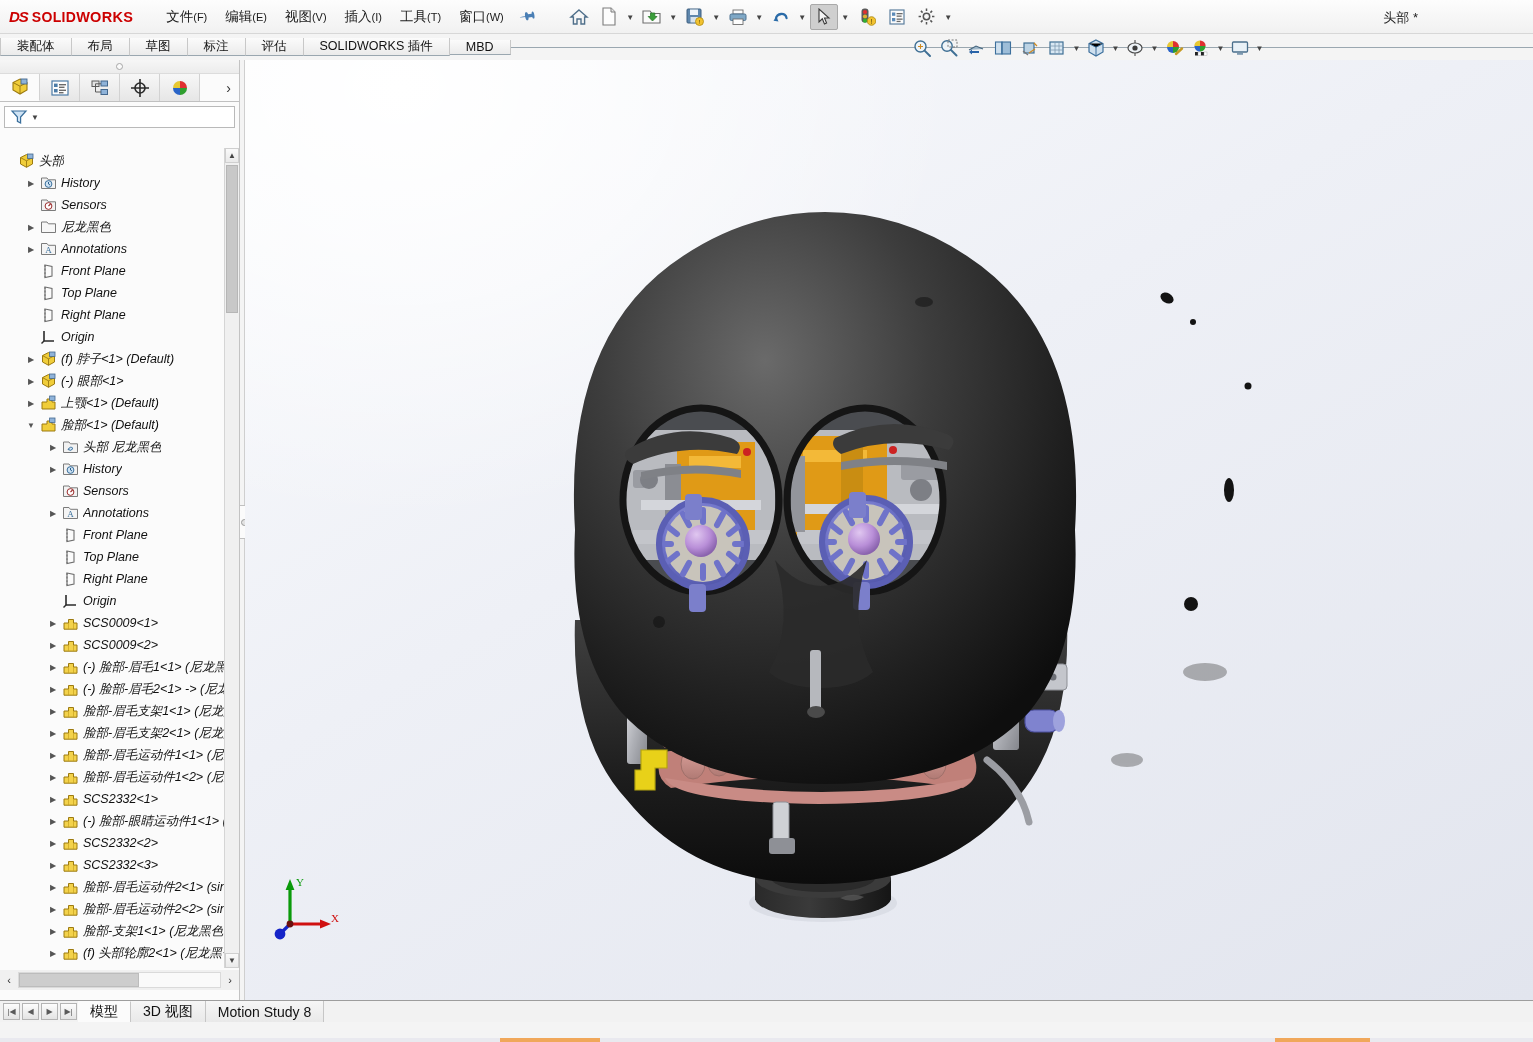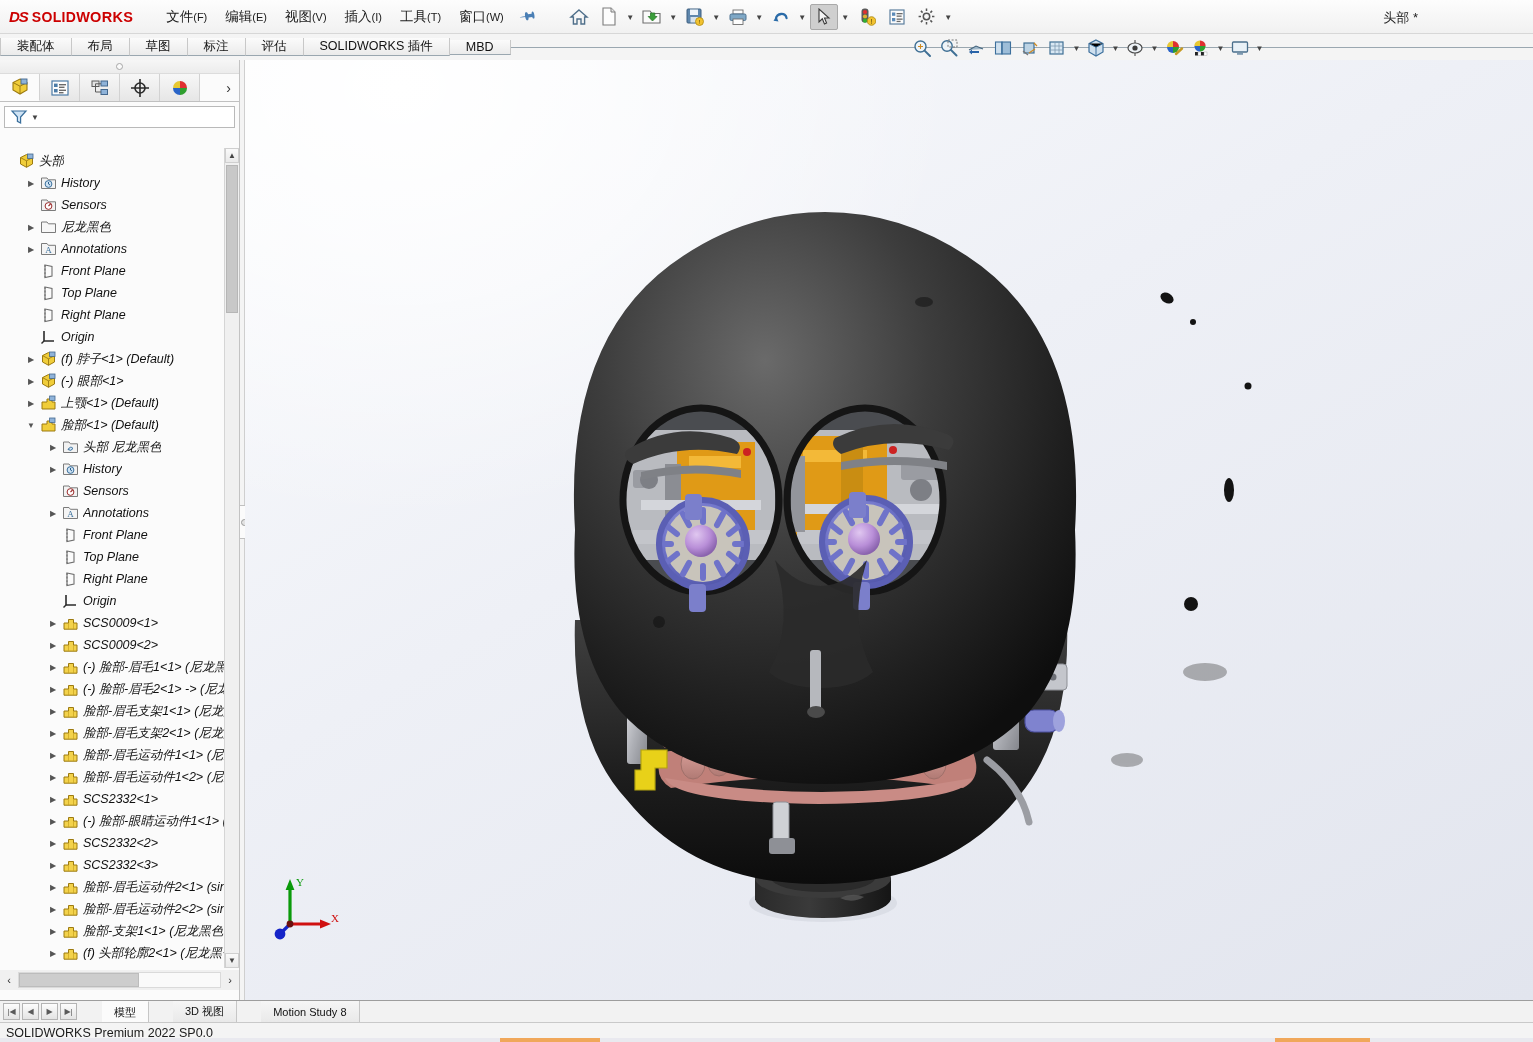--- a/index.html
+++ b/index.html
@@ -140,22 +140,22 @@
     position: absolute; left: 0; top: 1000px; width: 1533px; height: 22px;
     background: #f2f2f2; border-top: 1px solid #9d9d9d; display: flex; align-items: stretch;
   }
   .navbtns { display:flex; align-items:center; padding-left:2px; }
   .navbtn {
     width:17px; height:17px; margin:2px 1px; background: linear-gradient(#fcfcfc,#e4e4e4);
     border: 1px solid #b4b4b4; display:flex; align-items:center; justify-content:center;
     font-size:8px; color:#5a5a5a;
   }
   .btab {
-    display:flex; align-items:center; padding: 0 12px; font-size:11px; color:#111;
-    border-right:1px solid #c6c6c6; cursor:default; white-space:nowrap;margin-left:24px;
+    display:flex; align-items:center; padding: 0 12px; font-size:14px; color:#111;
+    border-right:1px solid #c6c6c6; cursor:default; white-space:nowrap;
   }
   .btab.active { background:#fbfbfb; font-weight: normal; border-top: 1px solid #fbfbfb; }
   .btab:not(.active) { background: linear-gradient(#f6f6f6,#e9e9e9); }
   .bfill { flex:1; background:#f2f2f2; }
   .statusbar {
     position:absolute; left:0; top:1022px; width:1533px; height:20px;
     background:#f4f4f4; border-top:1px solid #c9c9c9; display:flex; align-items:center;
   }
   .statustext { font-size:12.5px; color:#1a1a1a; padding-left:6px; }
   .taskbar-strip {
@@ -1109,19 +1109,16 @@
       <div class="navbtn">◀</div>
       <div class="navbtn">▶</div>
       <div class="navbtn">▶|</div>
     </div>
     <div class="btab active">模型</div>
     <div class="btab">3D 视图</div>
     <div class="btab">Motion Study 8</div>
     <div class="bfill"></div>
   </div>
 
-  <div class="statusbar">
-    <span class="statustext">SOLIDWORKS Premium 2022 SP0.0</span>
-  </div>
   <div class="taskbar-strip"></div>
   <div class="tb-orange1"></div>
   <div class="tb-orange2"></div>
 </div>
 
 </body></html>

